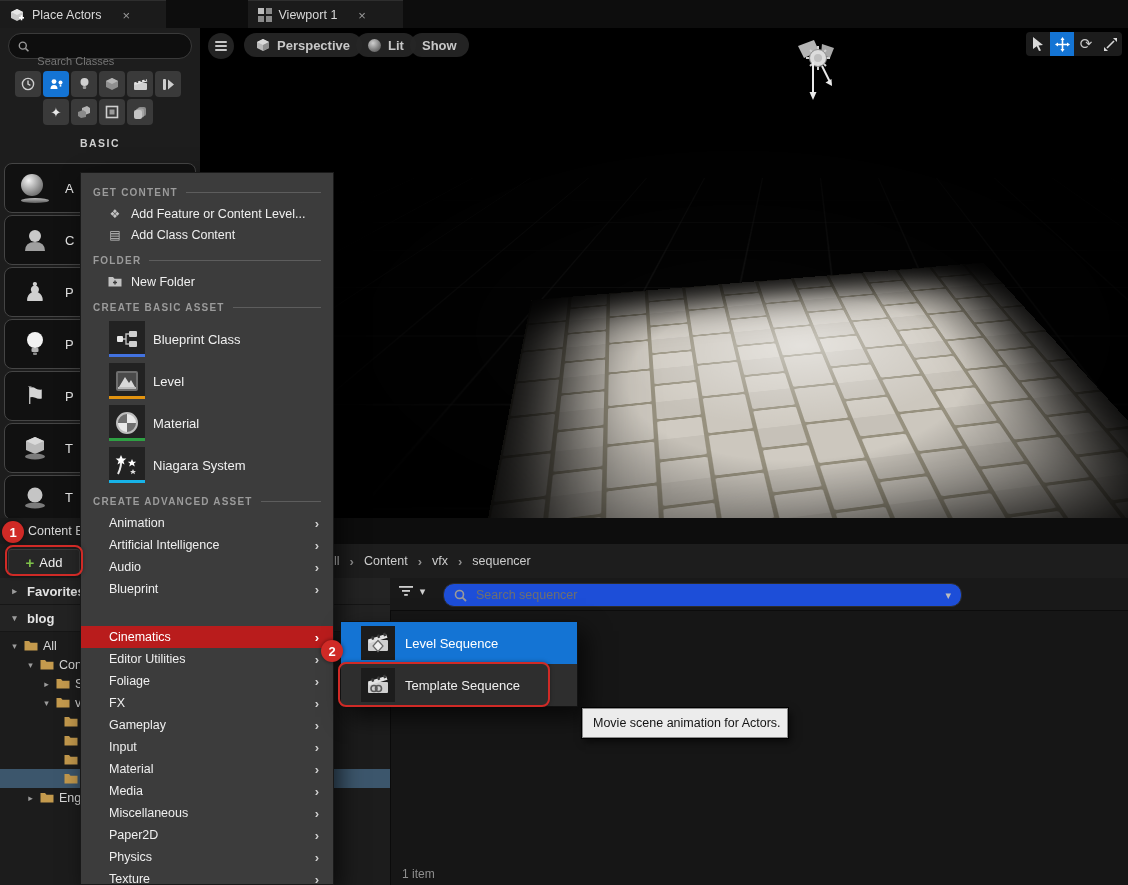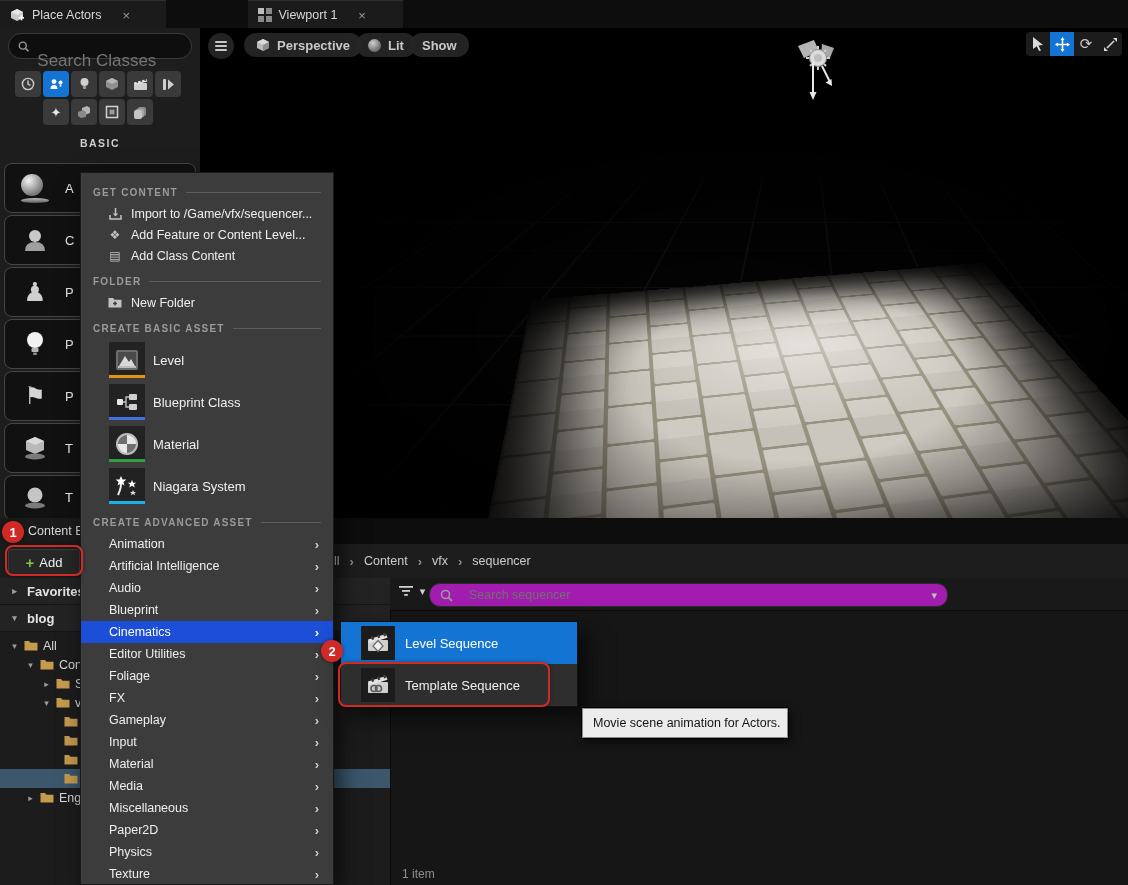--- a/index.html
+++ b/index.html
@@ -11,21 +11,21 @@
   
   .tabstrip{background:#0d0d0d;height:28px;}
   .tab{height:28px;display:flex;align-items:center;gap:7px;padding:0 10px;background:#1b1b1b;
        border-top:1px solid #2e2e2e;font-size:12.5px;color:#d8d8d8;}
   .tab .close{color:#9a9a9a;font-size:13px;margin-left:14px;}
 
   
   .pa-panel{left:0;top:28px;width:200px;height:492px;background:#1d1d1d;}
   .search-pill{background:#0e0e0e;border:1px solid #3a3a3a;border-radius:13px;display:flex;align-items:center;
        gap:6px;padding:0 9px;color:#7d7d7d;}
-  .search-pill input{background:transparent;border:none;outline:none;color:#cfcfcf;font-size:17px;width:100%;
+  .search-pill input{background:transparent;border:none;outline:none;color:#cfcfcf;font-size:11px;width:100%;
        font-family:"Liberation Sans",sans-serif;margin-top:29px;}
   .search-pill input::placeholder{color:#757575;}
   .cat-btn{width:26px;height:26px;border-radius:4px;background:#3a3a3a;display:flex;align-items:center;
        justify-content:center;color:#cfcfcf;}
   .cat-btn.sel{background:#1474d4;color:#fff;}
   .sec-label{font-size:10.5px;font-weight:bold;letter-spacing:1.5px;color:#cfcfcf;text-align:center;}
   .actor-card{left:4px;width:190px;height:48px;background:#111;border:1px solid #454545;border-radius:8px;
        display:flex;align-items:center;}
   .actor-ico{width:60px;display:flex;align-items:center;justify-content:center;}
   .actor-label{font-size:13px;color:#e6e6e6;}
@@ -64,42 +64,42 @@
   .add-btn .plus{color:#7ec24a;font-weight:bold;font-size:15px;}
   .crumbs{left:334px;top:26px;height:34px;display:flex;align-items:center;gap:10px;font-size:12.5px;color:#cdcdcd;}
   .crumb-sep{color:#8f8f8f;font-size:13px;font-weight:bold;}
   .sources{left:0;top:60px;width:390px;height:307px;background:#1c1c1c;border-right:1px solid #0b0b0b;}
   .srow{height:26px;display:flex;align-items:center;gap:8px;padding:0 10px;font-size:13px;font-weight:bold;color:#e3e3e3;background:#232323;border-bottom:1px solid #161616;}
   .tree-row{height:19px;display:flex;align-items:center;gap:5px;font-size:12.5px;color:#d6d6d6;}
   .tree-row.sel{background:#3c566c;}
   .tri{font-size:9px;color:#9c9c9c;width:9px;text-align:center;}
   .folder-svg{flex:0 0 auto;}
   .filters-row{left:390px;top:60px;width:738px;height:32px;background:#191919;border-bottom:1px solid #0c0c0c;}
-  .cb-search{left:429px;top:65px;width:497px;height:22px;border-radius:11px;background:#a21caf;border:1px solid #2c2c2c;
-      display:flex;align-items:center;gap:14px;padding:0 10px;}
+  .cb-search{left:443px;top:65px;width:497px;height:22px;border-radius:11px;background:#1d4ed8;border:1px solid #2c2c2c;
+      display:flex;align-items:center;gap:7px;padding:0 10px;}
   .cb-search input{flex:1;background:transparent;border:none;outline:none;color:#cfcfcf;font-size:12.5px;font-family:"Liberation Sans",sans-serif;}
   .cb-search input::placeholder{color:#6f6f6f;}
   .status{font-size:12px;color:#8f8f8f;}
 
   
   .menu{left:80px;top:172px;width:254px;height:713px;background:#3c3c3c;border:1px solid #191919;
       box-shadow:6px 8px 22px rgba(0,0,0,.65);padding-top:8px;box-sizing:border-box;z-index:30;}
   .mh{height:22px;display:flex;align-items:center;padding:0 12px;gap:8px;}
   .mh span{font-size:10px;font-weight:bold;letter-spacing:1.2px;color:#9b9b9b;white-space:nowrap;}
   .mh i{flex:1;border-top:1px solid #787878;opacity:.55;}
   .mh.gap{margin-top:4px;}
   .mi{height:21px;display:flex;align-items:center;padding-left:26px;gap:8px;font-size:12.5px;color:#efefef;}
   .mi .ig{width:16px;display:flex;justify-content:center;color:#c2c2c2;font-size:12px;}
   .brow{height:42px;display:flex;align-items:center;padding-left:28px;gap:8px;font-size:13px;color:#f0f0f0;}
   .tile{width:36px;height:36px;background:#222;position:relative;display:flex;align-items:center;justify-content:center;}
   .tile .bar{position:absolute;left:0;bottom:0;width:100%;height:3px;}
   .ma{height:22px;display:flex;align-items:center;justify-content:space-between;padding:0 14px 0 28px;
       font-size:12.5px;color:#efefef;}
   .ma .chev{color:#cfcfcf;font-size:13px;font-weight:bold;}
-  .ma.hl{background:#1d4ed8;color:#fff;}
+  .ma.hl{background:#b91c1c;color:#fff;margin-top:26px;}
   .ma.hl .chev{color:#fff;}
 
   
   .submenu{left:340px;top:621px;width:236px;background:#2e2e2e;border:1px solid #121212;
       box-shadow:8px 10px 22px rgba(0,0,0,.65);z-index:40;}
   .subrow{height:42px;display:flex;align-items:center;gap:10px;padding-left:20px;font-size:13px;color:#efefef;}
   .subrow.hl{background:#1474d4;color:#fff;}
   .stile{width:34px;height:34px;background:#1c1c1c;position:relative;display:flex;align-items:center;justify-content:center;}
 
   
@@ -489,30 +489,20 @@
 
   <div class="abs status" style="left:402px;top:349px;">1 item</div>
 </div>
 
 <div class="abs menu">
   <div class="mh">
     <span>GET CONTENT</span>
       <i></i>
   </div>
   <div class="mi">
-    <span class="ig">
-      <svg width="13" height="13" viewBox="0 0 13 13">
-          <path d="M1 8 v4 h11 V8" fill="none" stroke="#c2c2c2" stroke-width="1.5"></path>
-          <line x1="6.5" y1="1" x2="6.5" y2="7.5" stroke="#c2c2c2" stroke-width="1.5"></line>
-          <polygon points="6.5,9.5 3.8,6.5 9.2,6.5" fill="#c2c2c2"></polygon>
-        </svg>
-    </span>
-    <span>Import to /Game/vfx/sequencer...</span>
-  </div>
-  <div class="mi">
     <span class="ig">❖</span>
     <span>Add Feature or Content Level...</span>
   </div>
   <div class="mi">
     <span class="ig">▤</span>
     <span>Add Class Content</span>
   </div>
 
   <div class="mh gap">
     <span>FOLDER</span>
@@ -525,44 +515,44 @@
           <line x1="7" y1="4.5" x2="7" y2="8.5" stroke="#3c3c3c" stroke-width="1.4"></line>
           <line x1="5" y1="6.5" x2="9" y2="6.5" stroke="#3c3c3c" stroke-width="1.4"></line>
         </svg>
     </span>
     <span>New Folder</span>
   </div>
 
   <div class="mh gap">
     <span>CREATE BASIC ASSET</span>
       <i></i>
+  </div>
+  <div class="brow">
+    <span class="tile">
+      <svg width="22" height="18" viewBox="0 0 22 18">
+          <rect x="1" y="6" width="6" height="6" rx="1" fill="#e8e8e8"></rect>
+          <rect x="13" y="1" width="8" height="6" rx="1" fill="#cfcfcf"></rect>
+          <rect x="13" y="11" width="8" height="6" rx="1" fill="#cfcfcf"></rect>
+          <path d="M7 9 h3 v-5 h3 M10 9 v5 h3" fill="none" stroke="#bdbdbd" stroke-width="1.4"></path>
+        </svg>
+      <span class="bar" style="background:#4272e0;"></span>
+    </span>
+    <span>Blueprint Class</span>
   </div>
   <div class="brow">
     <span class="tile">
       <svg width="24" height="22" viewBox="0 0 24 22">
           <rect x="1" y="1" width="22" height="20" rx="2" fill="#6e6e6e"></rect>
           <rect x="3" y="3" width="18" height="16" fill="#4a4a4a"></rect>
           <polygon points="4,17 10,7 14,13 16,10 20,17" fill="#d9d9d9"></polygon>
           <rect x="3" y="17" width="18" height="2" fill="#bdbdbd"></rect>
         </svg>
       <span class="bar" style="background:#e2930f;"></span>
     </span>
     <span>Level</span>
-  </div>
-  <div class="brow">
-    <span class="tile">
-      <svg width="22" height="18" viewBox="0 0 22 18">
-          <rect x="1" y="6" width="6" height="6" rx="1" fill="#e8e8e8"></rect>
-          <rect x="13" y="1" width="8" height="6" rx="1" fill="#cfcfcf"></rect>
-          <rect x="13" y="11" width="8" height="6" rx="1" fill="#cfcfcf"></rect>
-          <path d="M7 9 h3 v-5 h3 M10 9 v5 h3" fill="none" stroke="#bdbdbd" stroke-width="1.4"></path>
-        </svg>
-      <span class="bar" style="background:#4272e0;"></span>
-    </span>
-    <span>Blueprint Class</span>
   </div>
   <div class="brow">
     <span class="tile">
       <span style="width:22px;height:22px;border-radius:50%;border:2px solid #bdbdbd;box-sizing:border-box;
         background:conic-gradient(#e8e8e8 0 25%,#6e6e6e 0 50%,#e8e8e8 0 75%,#6e6e6e 0 100%);"></span>
       <span class="bar" style="background:#2ea043;"></span>
     </span>
     <span>Material</span>
   </div>
   <div class="brow">

